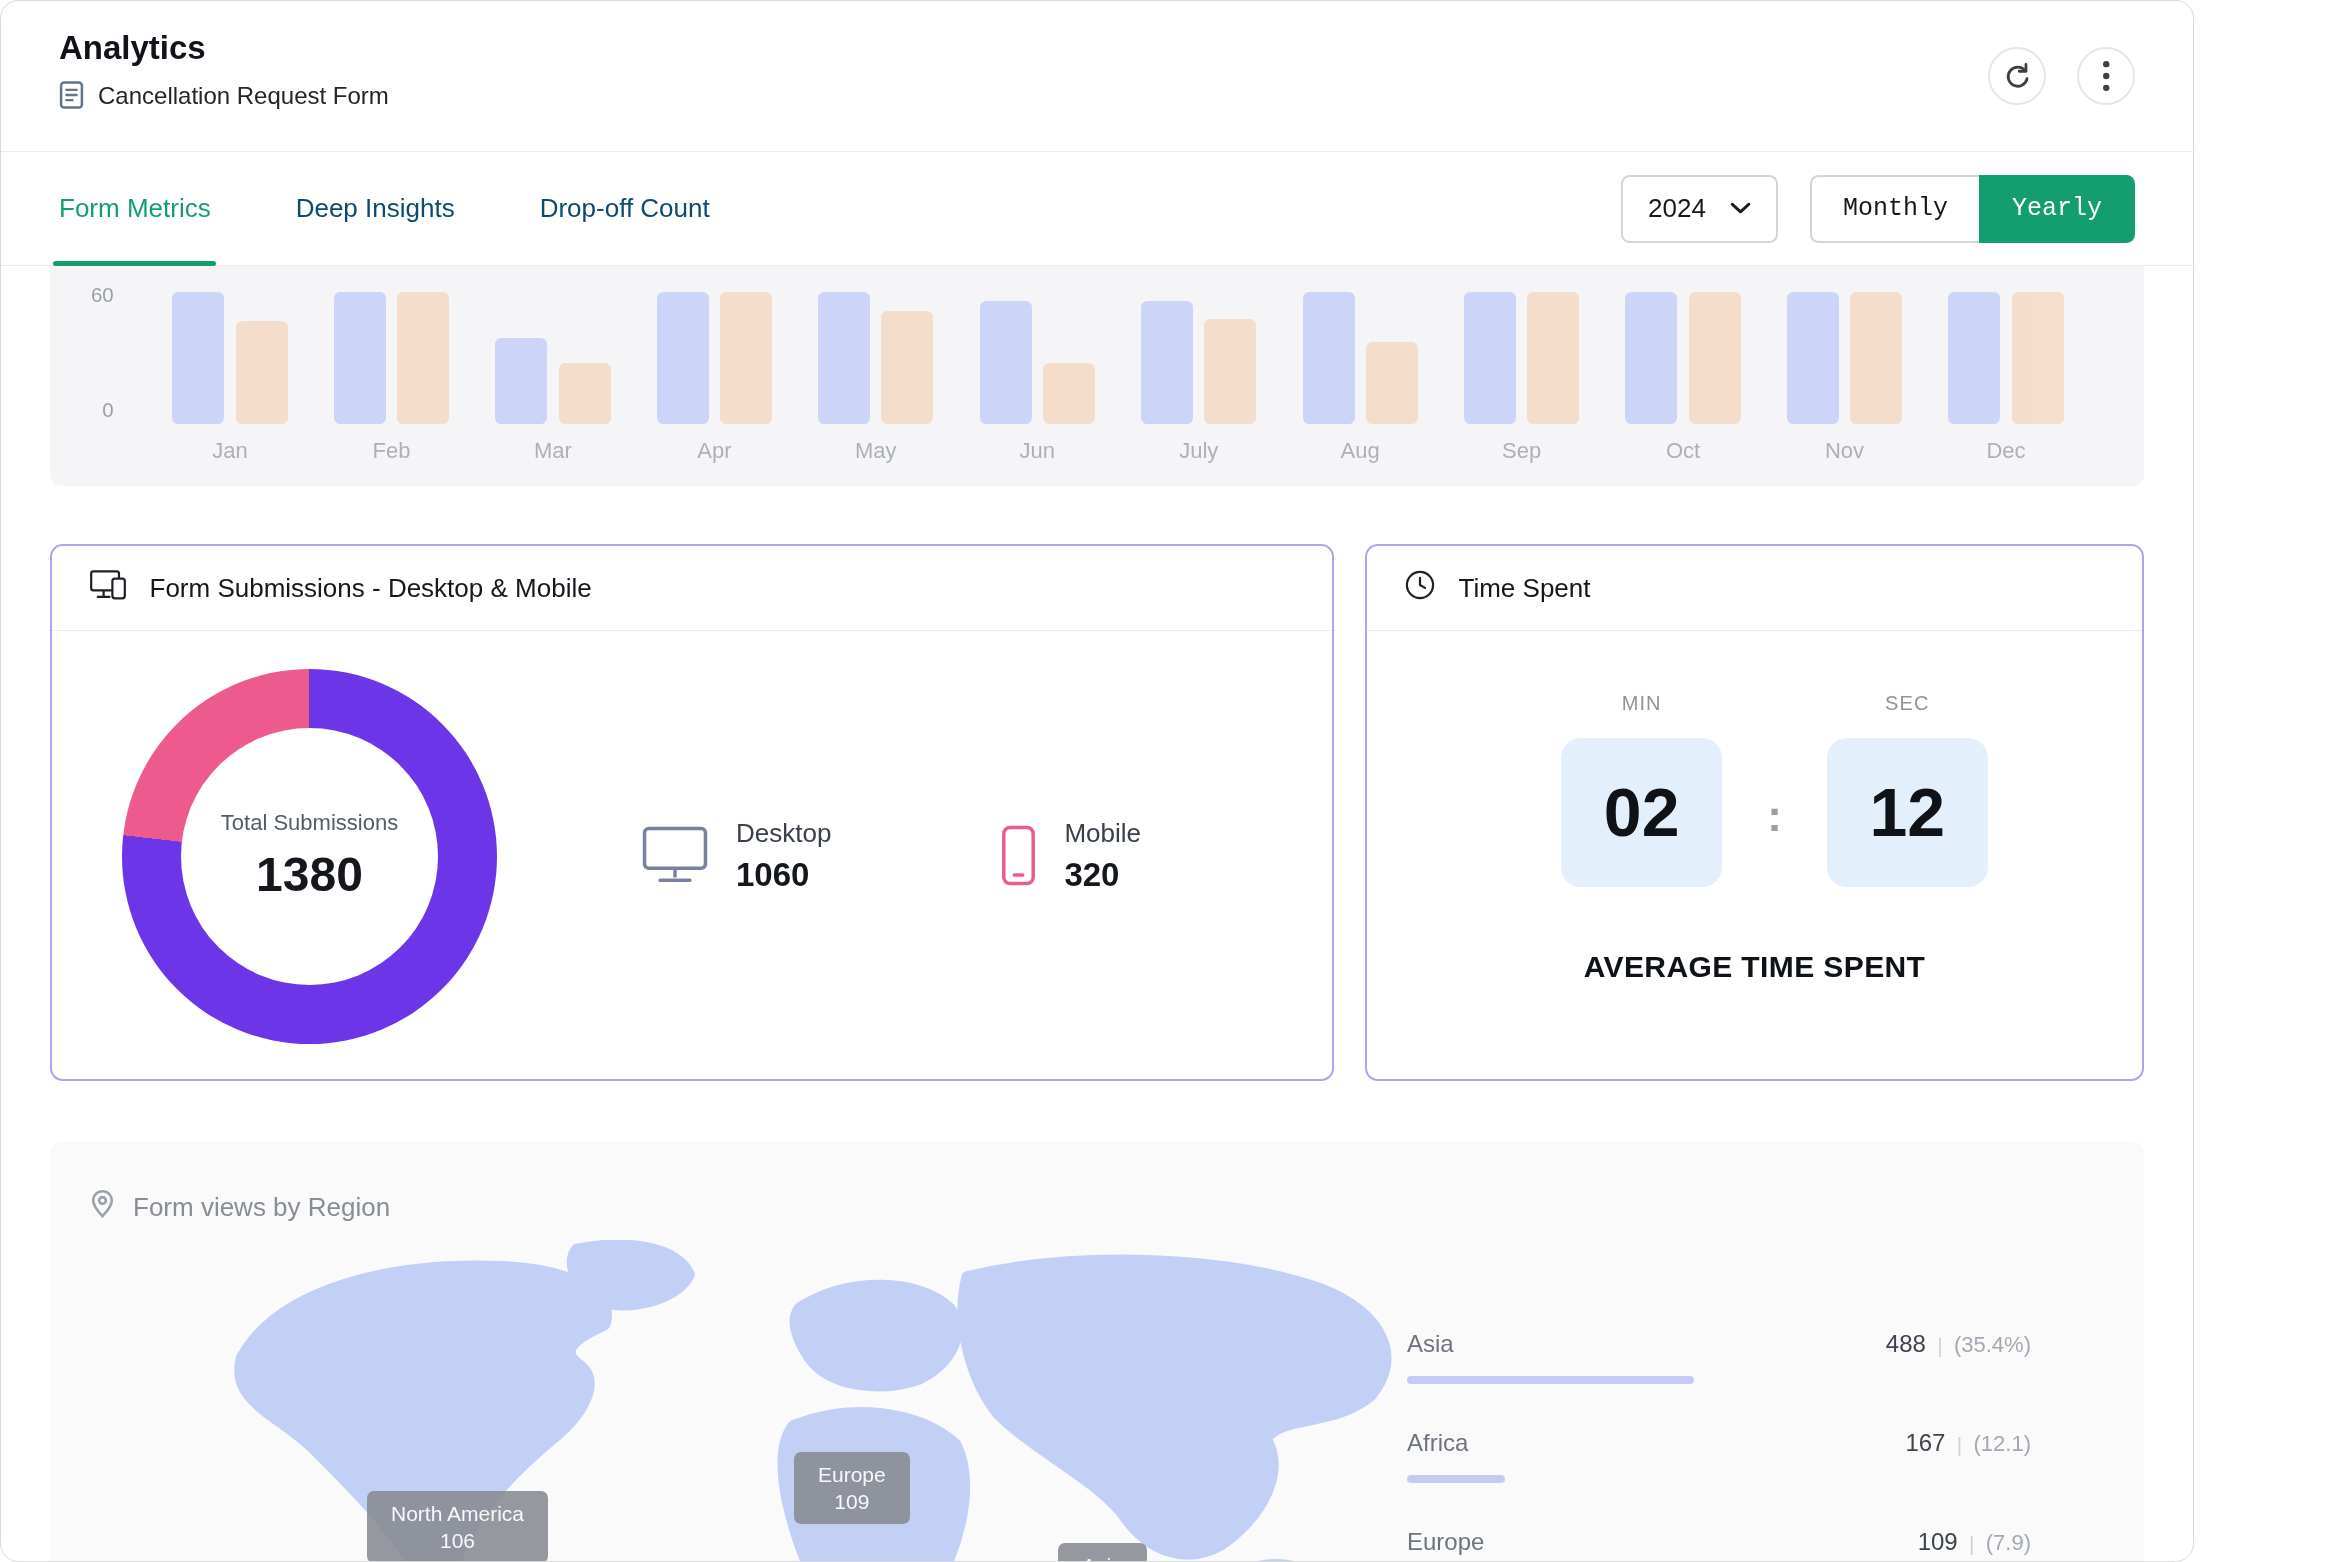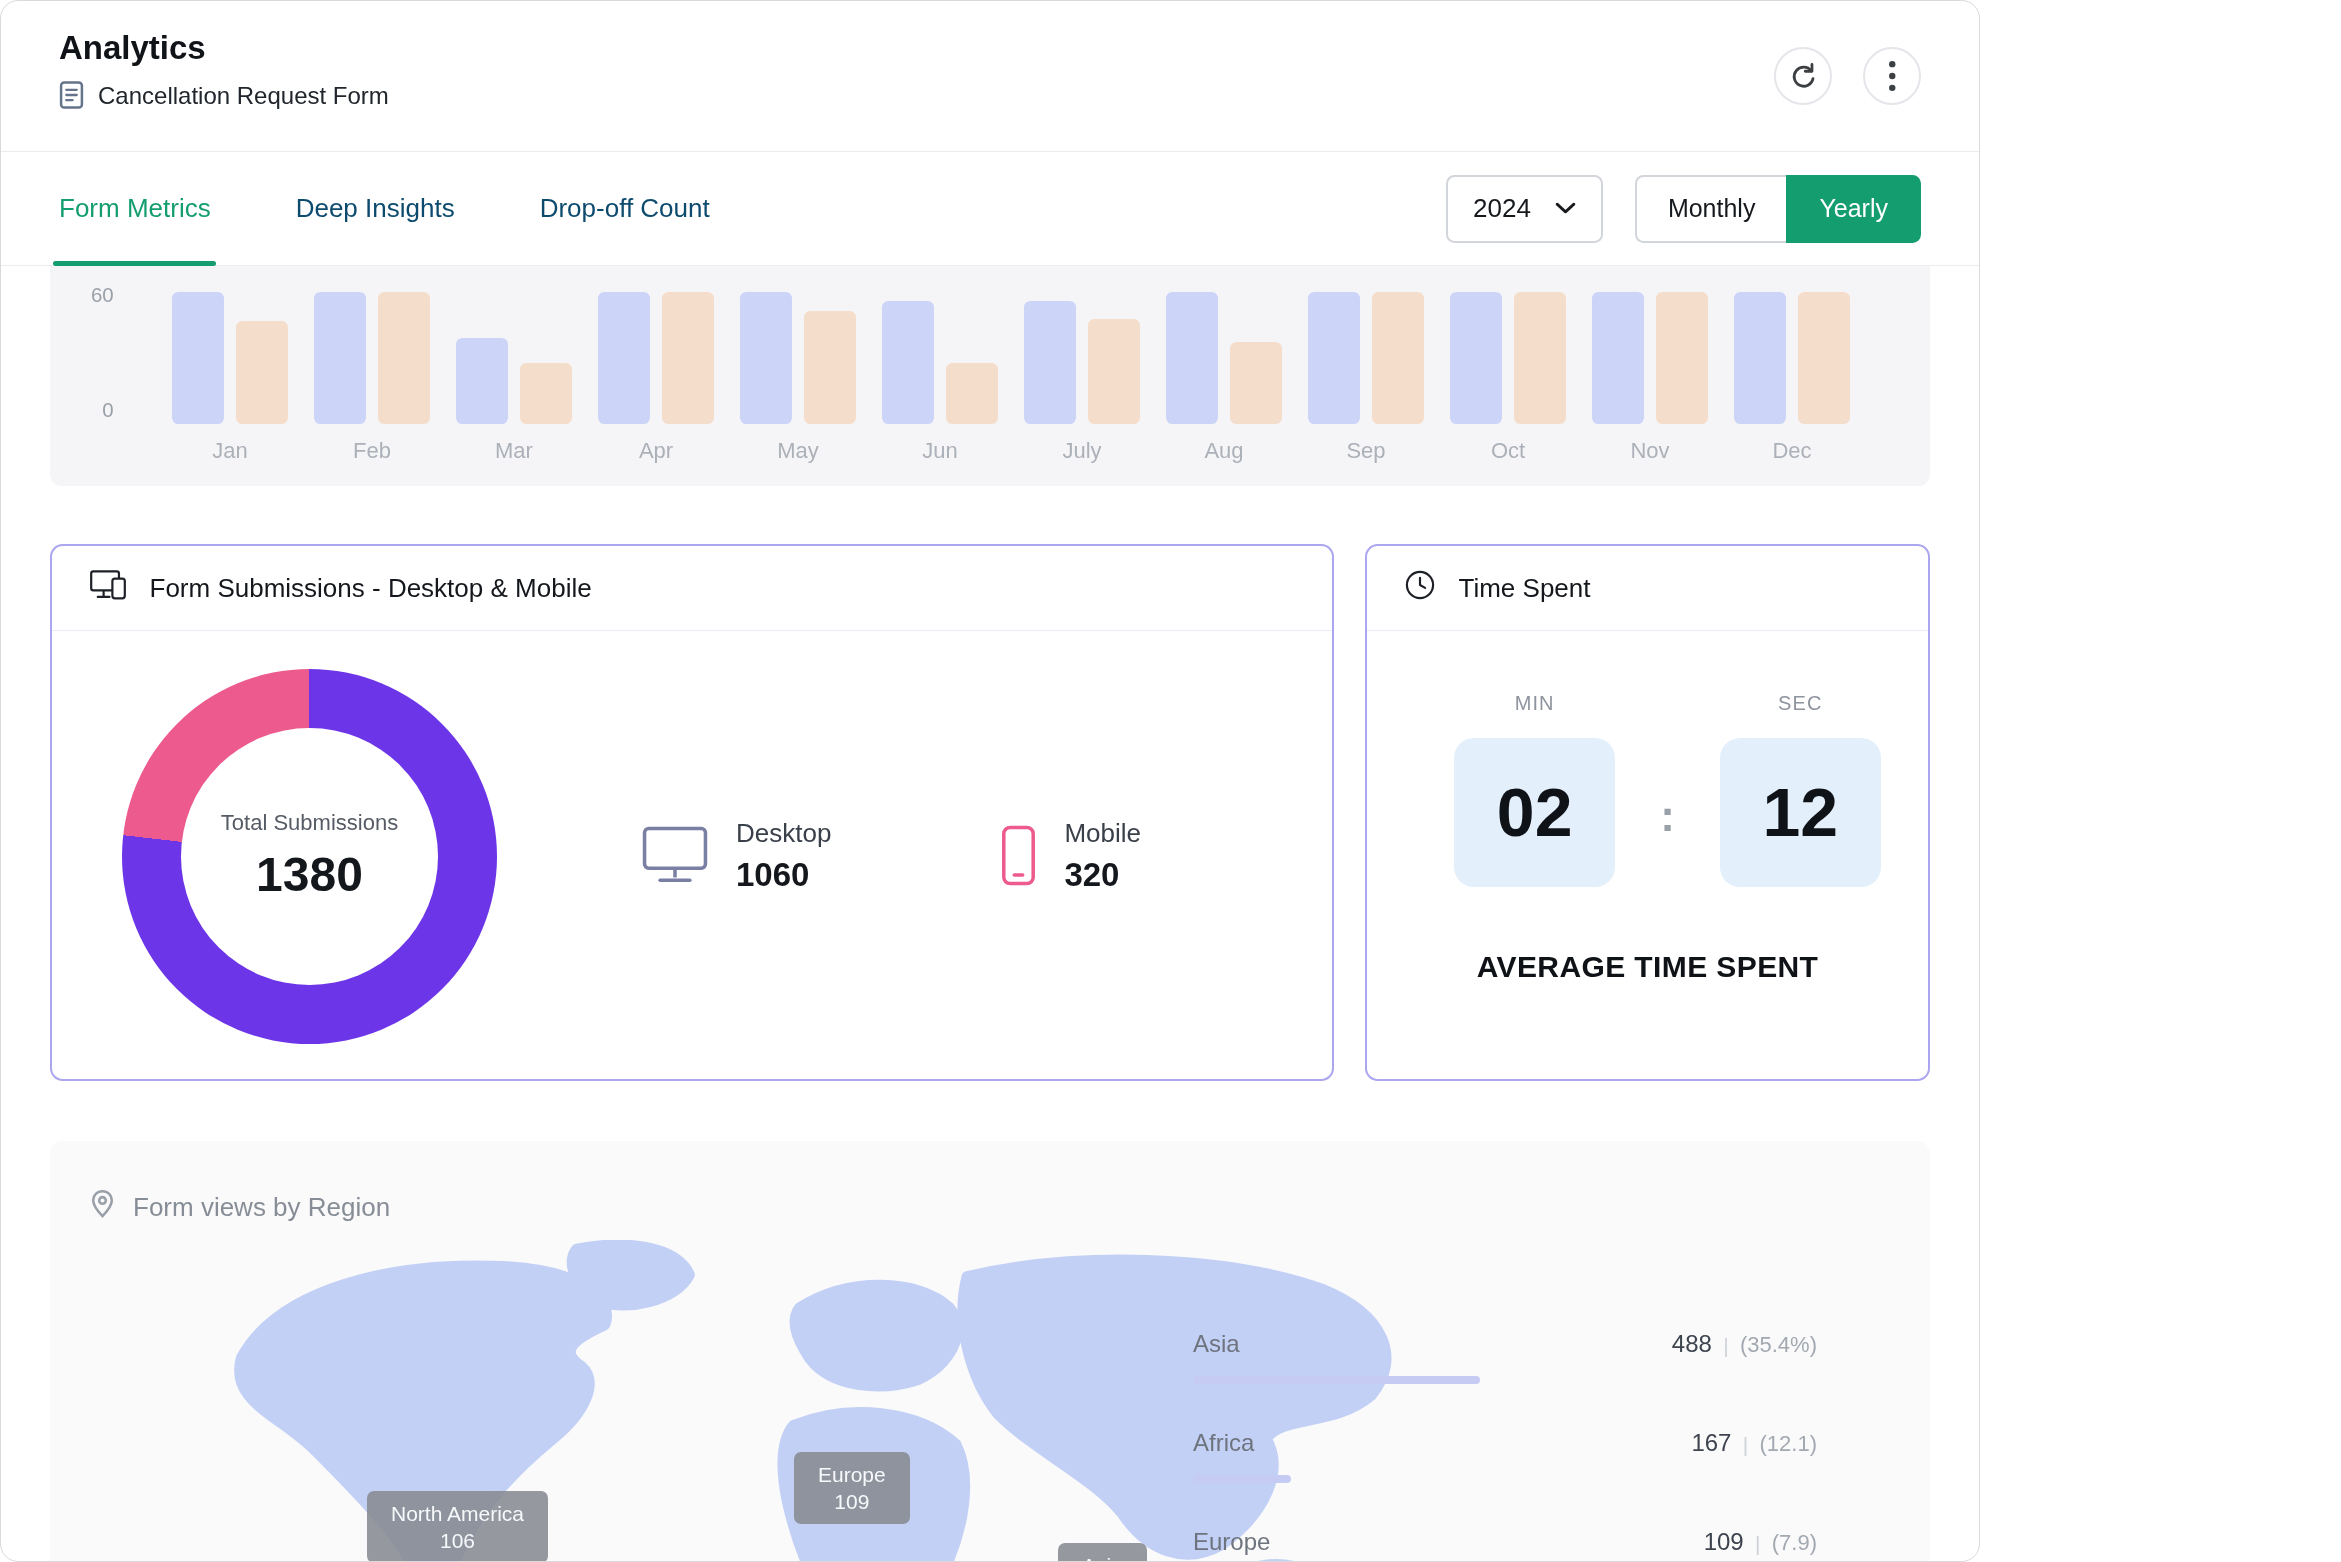--- a/index.html
+++ b/index.html
@@ -1,19 +1,19 @@
 <!DOCTYPE html>
 <html style="--accent-green: #149e70; --card-border: #aba6ef; --donut-desktop: #6d35e8; --donut-mobile: #ed5a8e; --bar-blue: #c9d3f7; --bar-peach: #f6dcc9; --time-box-bg: #e4effc; --map-fill: #c3d0f6;font-size:11.3px"><head>
 <meta charset="utf-8">
 <style>
   * { margin:0; padding:0; box-sizing:border-box; }
   html,body { background:#ffffff; }
   body { font-family:"Liberation Sans", sans-serif; }
   .app {
-    position:relative; width:1980px; height:1562px; overflow:hidden;
+    position:relative; width:2194px; height:1562px; overflow:hidden;
     background:#fff; border:1.4px solid #d9d9d9; border-radius:18.3px;
   }
 
   
   .header { display:flex; align-items:flex-start; padding:28px 58px 0; height:150px; }
   .page-title { font-size:33px; font-weight:700; color:#101317; }
   .subtitle-row { display:flex; align-items:center; gap:14px; margin-top:12.7px; }
   .subtitle { font-size:24px; color:#21262c; }
   .header-actions { margin-left:auto; display:flex; gap:31px; margin-top:18.3px; }
   .icon-btn { width:58px; height:58px; border-radius:50%; border:2.1px solid #e4e6ea; background:#fff;
@@ -25,21 +25,21 @@
   .tabs { display:flex; gap:85px; }
   .tab { display:flex; align-items:center; font-size:26px; color:#0c4a6e; position:relative; cursor:pointer; white-space:nowrap; }
   .tab.active { color:var(--accent-green,#149e70); font-weight:500; }
   .tab.active::after { content:""; position:absolute; left:-5.6px; right:-5.6px; bottom:-1.4px; height:5px;
                        background:var(--accent-green,#149e70); border-radius:2.8px; }
   .tab-controls { margin-left:auto; display:flex; align-items:center; gap:32px; }
   .year-select { display:flex; align-items:center; gap:24px; border:2.1px solid #d2d5da; border-radius:8.5px;
                  padding:0 25px; height:68px; font-size:26px; color:#15181c; background:#fff; cursor:pointer; }
   .period-toggle { display:flex; }
   .period-btn { height:68px; padding:0 31px; font-size:25px; border:2.1px solid #d2d5da; background:#fff;
-                color:#15181c; font-family:Liberation Sans, sans-serif; cursor:pointer;text-align:right; }
+                color:#15181c; font-family:Liberation Mono, monospace; cursor:pointer;text-align:right; }
   .period-btn:first-child { border-radius:8.5px 0 0 8.5px; border-right:none; }
   .period-btn:last-child { border-radius:0 8.5px 8.5px 0; }
   .period-btn.selected { background:var(--accent-green,#149e70); border-color:var(--accent-green,#149e70);
                          color:#fff; font-weight:500; }
 
   
   .chart-strip { margin:0 49px; height:220px; background:#f5f5f7; border-radius:0 0 11.3px 11.3px;
                  position:relative; overflow:hidden; }
   .y-axis { position:absolute; left:41px; top:18.3px; height:138px; display:flex; flex-direction:column;
             justify-content:space-between; align-items:flex-end; font-size:20.4px; color:#9aa0a8; }

